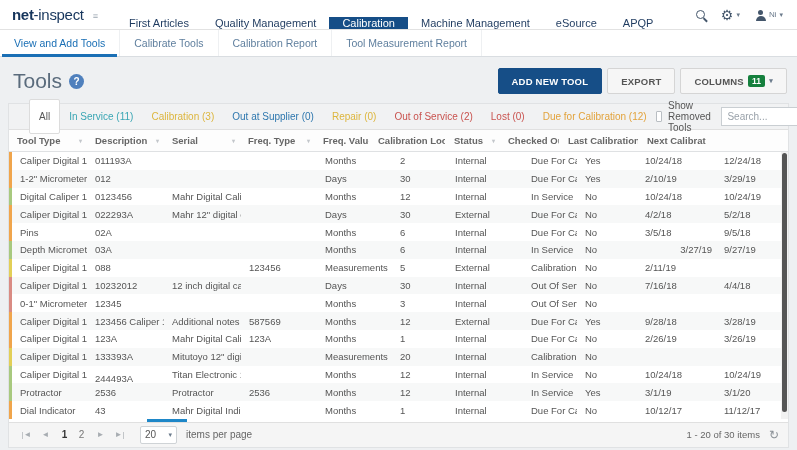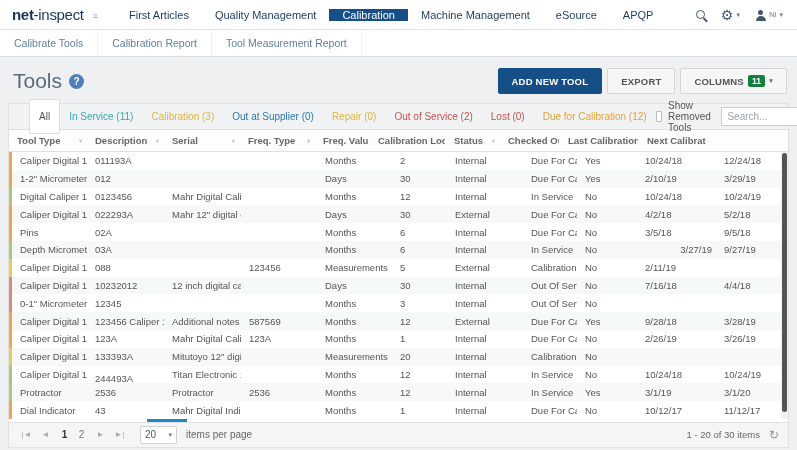--- a/index.html
+++ b/index.html
@@ -5,21 +5,21 @@
   * { margin:0; padding:0; box-sizing:border-box; }
   html,body { width:797px; height:450px; overflow:hidden; }
   body { font-family:"Liberation Sans", sans-serif; background:#eef0f2; color:#444; }
   .app { width:797px; height:450px; background:#eef0f2; position:relative; }
 
   
   .topnav { height:30px; background:#fff; border-bottom:1px solid #e2e2e2; display:flex; align-items:stretch; }
   .logo { display:flex; align-items:center; padding:0 6px 0 12px; font-size:15px; color:#16355c; letter-spacing:-0.3px; }
   .logo .b { font-weight:bold; }
   .logo-mark { font-size:9px; color:#9aa5b0; margin:2px 18px 0 3px; align-self:center; }
-  .nav-items { display:flex; align-items:center; }
+  .nav-items { display:flex; align-items:flex-end; }
   .nav-item { font-size:11px; color:#1e3a5f; padding:0 13px; display:flex; align-items:center; cursor:pointer; }
   .nav-item.active { background:#164e87; color:#fff; }
   .topnav-right { margin-left:auto; display:flex; align-items:center; gap:16px; padding-right:14px; }
   .icon-search { width:9px; height:9px; border:1.5px solid #44566b; border-radius:50%; position:relative; display:inline-block; }
   .icon-search::after { content:''; position:absolute; width:5px; height:1.5px; background:#44566b; transform:rotate(45deg); right:-4px; bottom:-2px; }
   .icon-gear { font-size:14px; color:#44566b; line-height:1; }
   .icon-user { width:10px; height:10px; position:relative; display:inline-block; }
   .icon-user::before { content:''; position:absolute; width:5px; height:5px; border-radius:50%; background:#44566b; left:2.5px; top:0; }
   .icon-user::after { content:''; position:absolute; width:10px; height:5px; border-radius:5px 5px 0 0; background:#44566b; left:0; bottom:-1px; }
   .caret { font-size:7px; color:#6b7b8c; }
@@ -103,20 +103,21 @@
       </span>
       <span class="user-wrap">
         <span class="icon-user"></span>
         <span class="user-initials">Ni</span>
         <span class="caret">▾</span>
       </span>
     </div>
   </header>
 
   <div class="subnav">
+      <div class="subtab active">View and Add Tools</div>
       <div class="subtab">Calibrate Tools</div>
       <div class="subtab">Calibration Report</div>
       <div class="subtab">Tool Measurement Report</div>
     </div>
 
   <div class="page-header">
     <h1 class="page-title">Tools</h1>
     <span class="help-badge">?</span>
     <div class="actions">
       <div class="btn btn-primary">ADD NEW TOOL</div>

